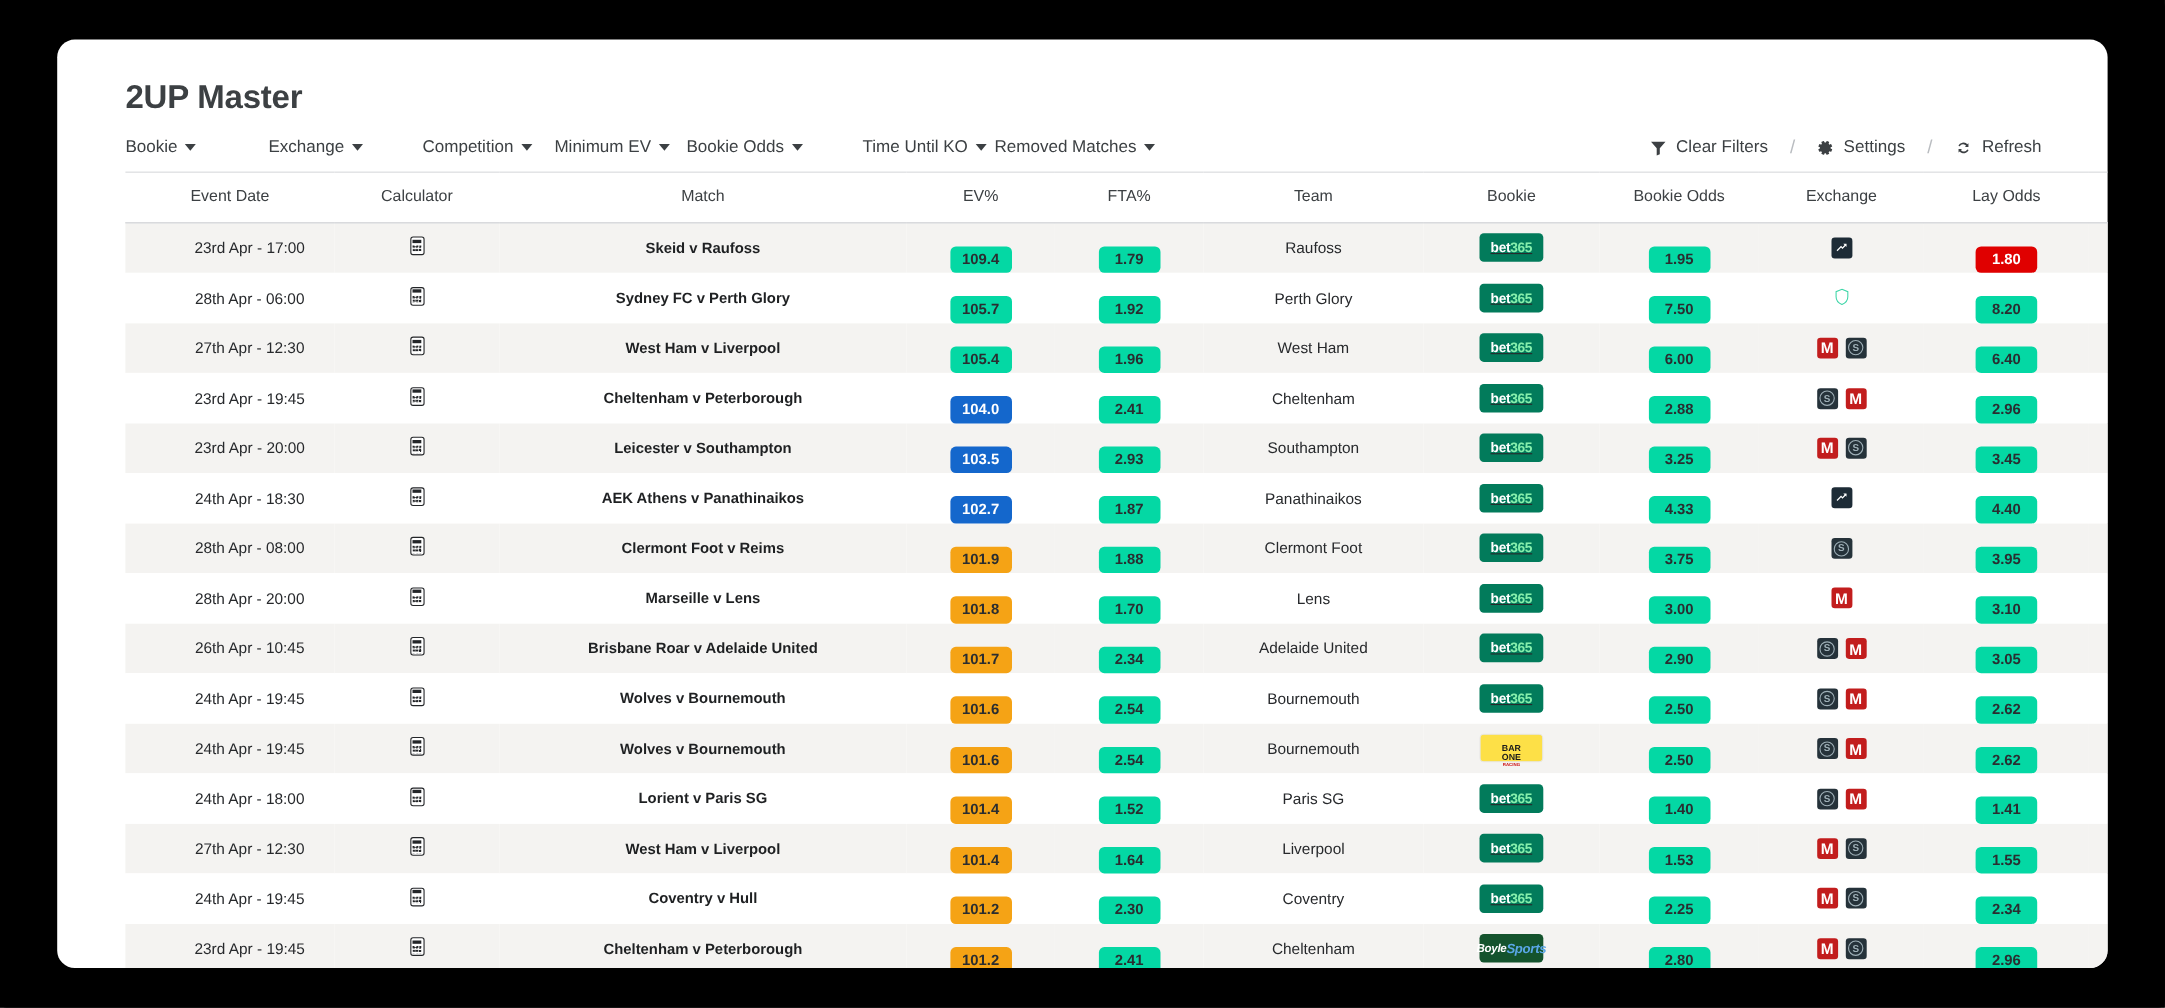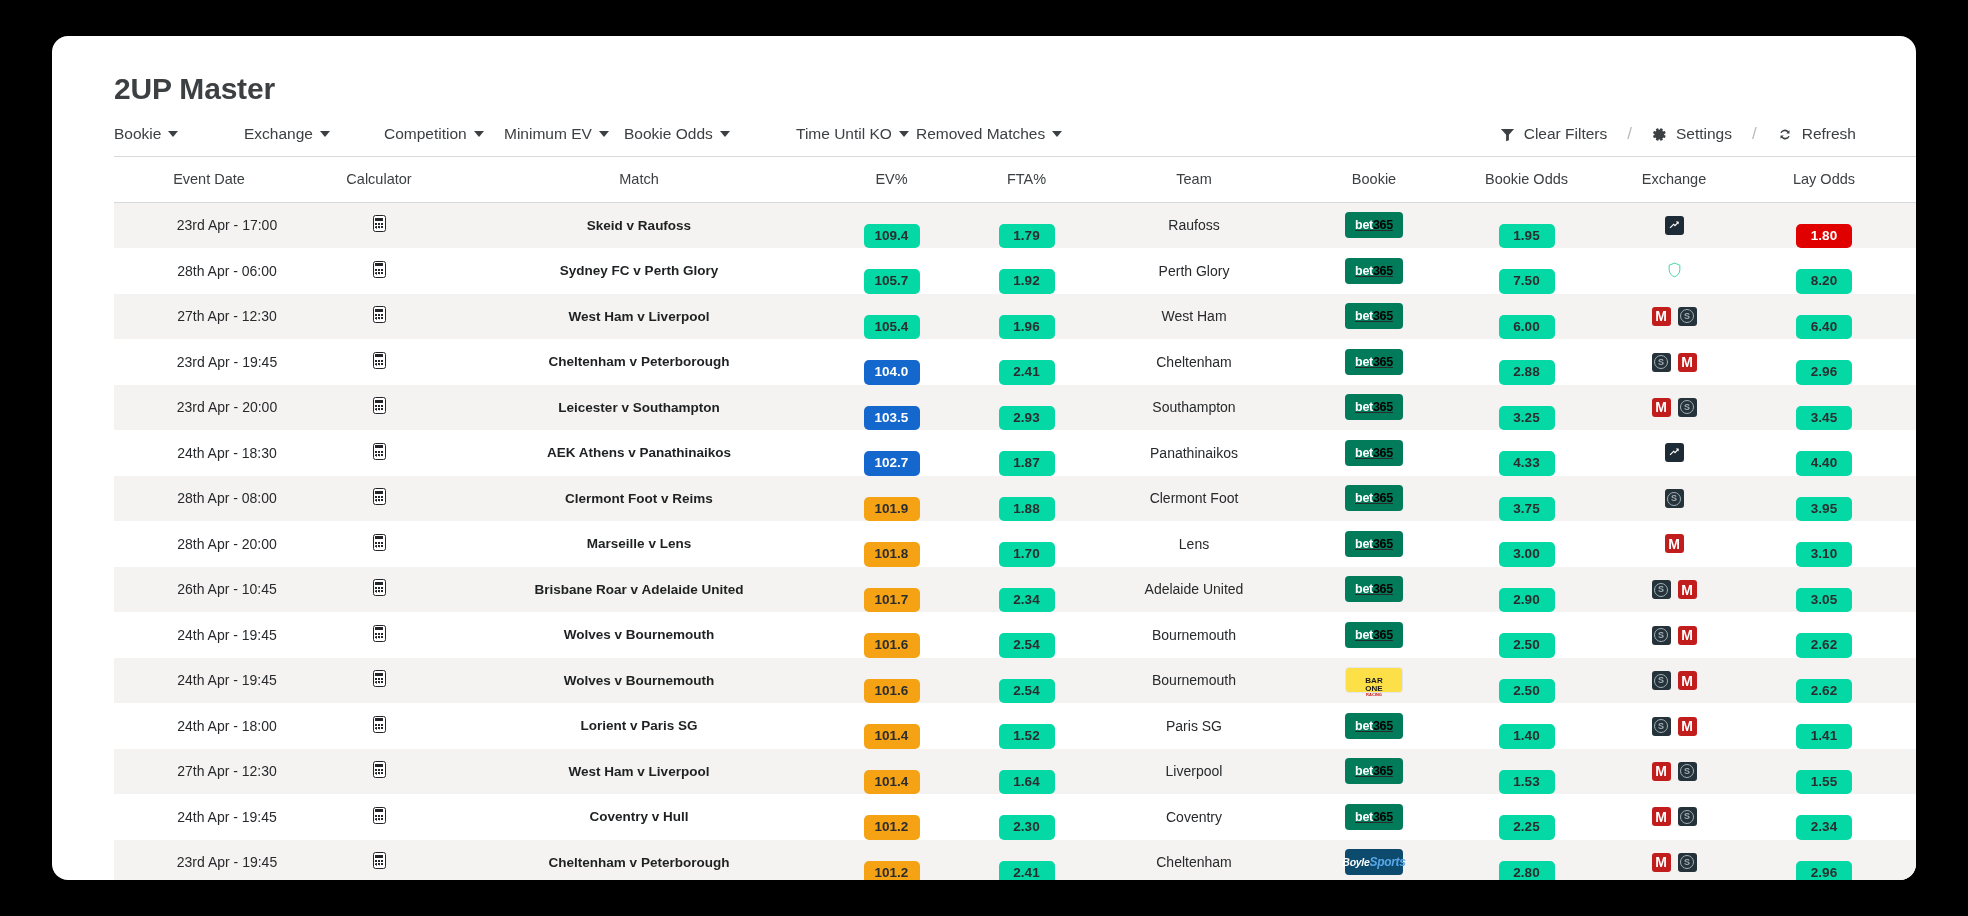--- a/index.html
+++ b/index.html
@@ -65,21 +65,21 @@
     border-left: 5px solid transparent;
     border-right: 5px solid transparent;
     border-top: 6px solid #3c4043;
     display: inline-block;
   }
   .f-bookie      { width: 130px; }
   .f-exchange    { width: 140px; }
   .f-competition { width: 120px; }
   .f-minimum     { width: 120px; }
   .f-bookieodds  { width: 160px; }
-  .f-timeuntil   { width: 120px; margin-left: 12px; }
+  .f-timeuntil   { width: 120px; }
 
   .actions { display: flex; align-items: center; gap: 0; padding-right: 18px; }
   .action {
     display: flex; align-items: center; gap: 9px;
     font-size: 15.5px; color: #3c4043;
     cursor: pointer; white-space: nowrap;
   }
   .action svg { display: block; }
   .action-sep { color: #b9bcc0; font-size: 17px; padding: 0 20px; }
 
@@ -165,32 +165,32 @@
   }
 
   
   .bookie-logo {
     display: inline-flex; align-items: center; justify-content: center;
     width: 58px; height: 26px; border-radius: 4px;
     font-size: 12.5px; font-weight: 800; letter-spacing: -0.3px;
   }
   .logo-bet365 { background: #027b5b; text-decoration: underline; }
   .logo-bet365 .a { color: #ffffff; }
-  .logo-bet365 .b { color: #000000; }
+  .logo-bet365 .b { color: #86efac; }
 
   .logo-barone {
     background: #fde047; border: 1px solid #e6e6e6;
     flex-direction: column; gap: 0px; line-height: 1;
     padding-top: 14px;
   }
   .logo-barone .l1 { font-size: 8px; color: #1a1a1a; letter-spacing: 0px; font-weight: 800; }
   .logo-barone .l2 { font-size: 8px; color: #1a1a1a; letter-spacing: 0px; font-weight: 800; }
   .logo-barone .l3 { font-size: 4px; color: #cc1111; letter-spacing: 0px; font-weight: 700; }
 
-  .logo-boyle { background: #0c4a6e; border-radius: 4px; }
+  .logo-boyle { background: #14532d; border-radius: 4px; }
   .logo-boyle .a { color: #ffffff; font-style: italic; font-size: 10.5px; }
   .logo-boyle .b { color: #5aa7e8; font-style: italic; font-size: 12px; }
 
   
   .exch-wrap { display: inline-flex; align-items: center; justify-content: center; gap: 7px; }
   .exch {
     width: 19px; height: 19px; border-radius: 3px;
     display: inline-flex; align-items: center; justify-content: center;
     font-size: 13px; font-weight: 800; line-height: 1;
   }

